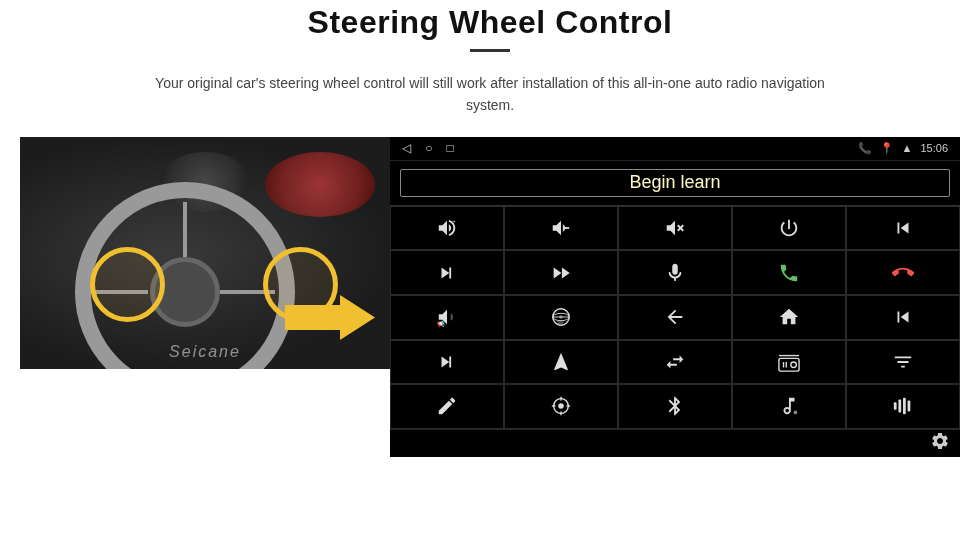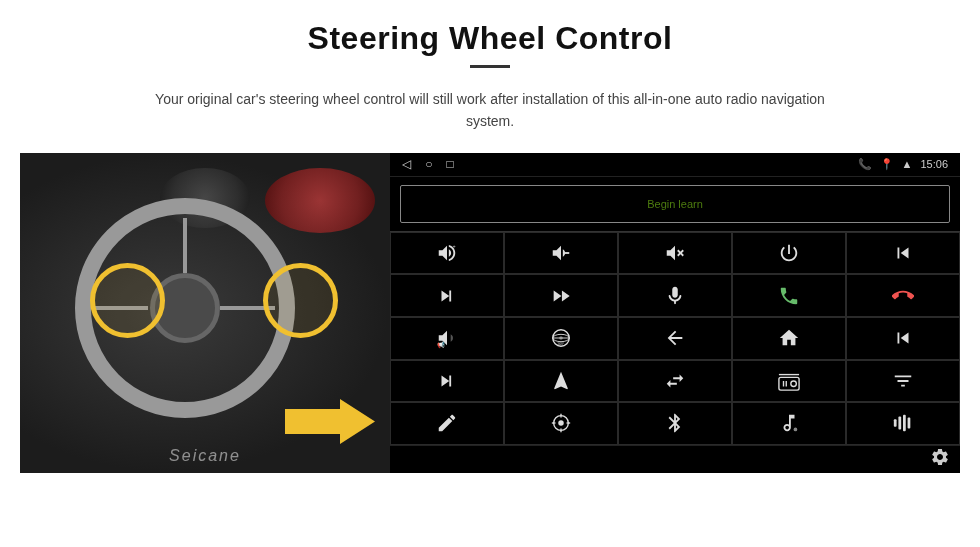--- a/index.html
+++ b/index.html
@@ -10,21 +10,21 @@
       background: #fff;
       overflow: hidden;
     }
 
     .page-wrapper {
       width: 980px;
       height: 547px;
       display: flex;
       flex-direction: column;
       align-items: center;
-      padding-top: 20px;
+      padding-top: 4px;
     }
 
     .title-section {
       text-align: center;
       margin-bottom: 6px;
     }
 
     .main-title {
       font-size: 32px;
       font-weight: 900;
@@ -53,21 +53,21 @@
     .content-row {
       display: flex;
       width: 940px;
       margin-top: 14px;
       height: 320px;
     }
 
     
     .steering-img {
       width: 370px;
-      height: 320px;
+      height: 232px;
       background: linear-gradient(135deg, #2a2a2a 0%, #1a1a1a 100%);
       position: relative;
       overflow: hidden;
       flex-shrink: 0;
     }
 
     
     .sw-bg {
       position: absolute;
       inset: 0;
@@ -152,25 +152,25 @@
     }
 
     
     .begin-learn-row {
       padding: 8px 10px;
       background: #000;
     }
 
     .begin-learn-btn {
       width: 100%;
-      height: 38px;
+      height: 28px;
       background: #000;
       border: 1.5px solid #888;
-      color: #4d7c0f;
-      font-size: 11px;
+      color: #fef9c3;
+      font-size: 18px;
       font-family: Arial, sans-serif;
       cursor: pointer;
       display: flex;
       align-items: center;
       justify-content: center;
       border-radius: 2px;
     }
 
     
     .controls-grid {

